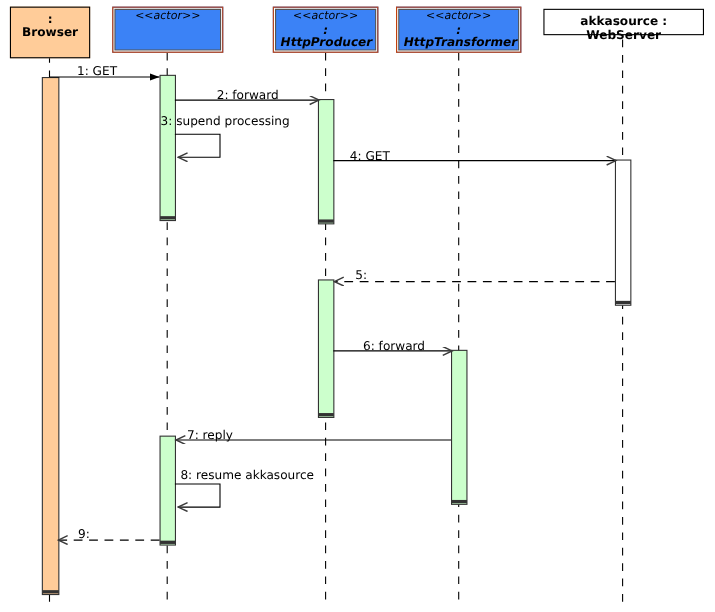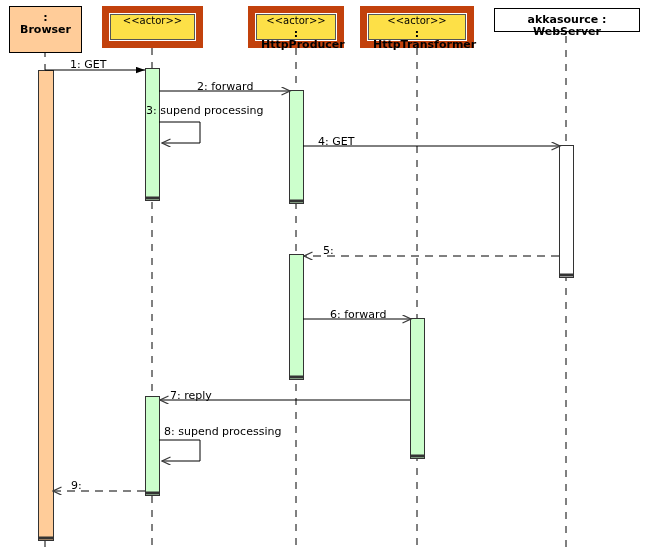--- a/index.html
+++ b/index.html
@@ -25,24 +25,25 @@
     height: 556px;
   }
   .hdr-box {
     position: absolute;
     box-sizing: border-box;
     border: 1px solid #000000;
     text-align: center;
     line-height: 1.05;
   }
   .hdr-box.actor {
-    background: #fde047;
-    border: 7px solid #c2410c;
+    background: #3b82f6;
+    border: 1px solid #c2410c;
     box-shadow: inset 0 0 0 1px #ffffff, inset 0 0 0 2px #555555;
     padding: 3px 6px 4px 6px;
+    font-style: italic;
   }
   .hdr-box.plain {
     background: #ffffff;
     border: 1px solid #000000;
     padding: 5px 8px 5px 8px;
   }
   .hdr-box.browser {
     background: #ffcc99;
     border: 1px solid #000000;
     padding: 5px 8px 5px 8px;
@@ -142,17 +143,17 @@
       </div>
     </div>
   <div id="labels">
       <div class="msg-label" style="left: 70px; top: 59px;">1: GET</div>
       <div class="msg-label" style="left: 197px; top: 81px;">2: forward</div>
       <div class="msg-label" style="left: 146px; top: 105px;">3: supend processing</div>
       <div class="msg-label" style="left: 318px; top: 136px;">4: GET</div>
       <div class="msg-label" style="left: 323px; top: 245px;">5:</div>
       <div class="msg-label" style="left: 330px; top: 309px;">6: forward</div>
       <div class="msg-label" style="left: 170px; top: 390px;">7: reply</div>
-      <div class="msg-label" style="left: 164px; top: 426px;">8: supend processing</div>
+      <div class="msg-label" style="left: 164px; top: 426px;">8: resume akkasource</div>
       <div class="msg-label" style="left: 71px; top: 480px;">9:</div>
     </div>
 
 </div>
 
 </body></html>

